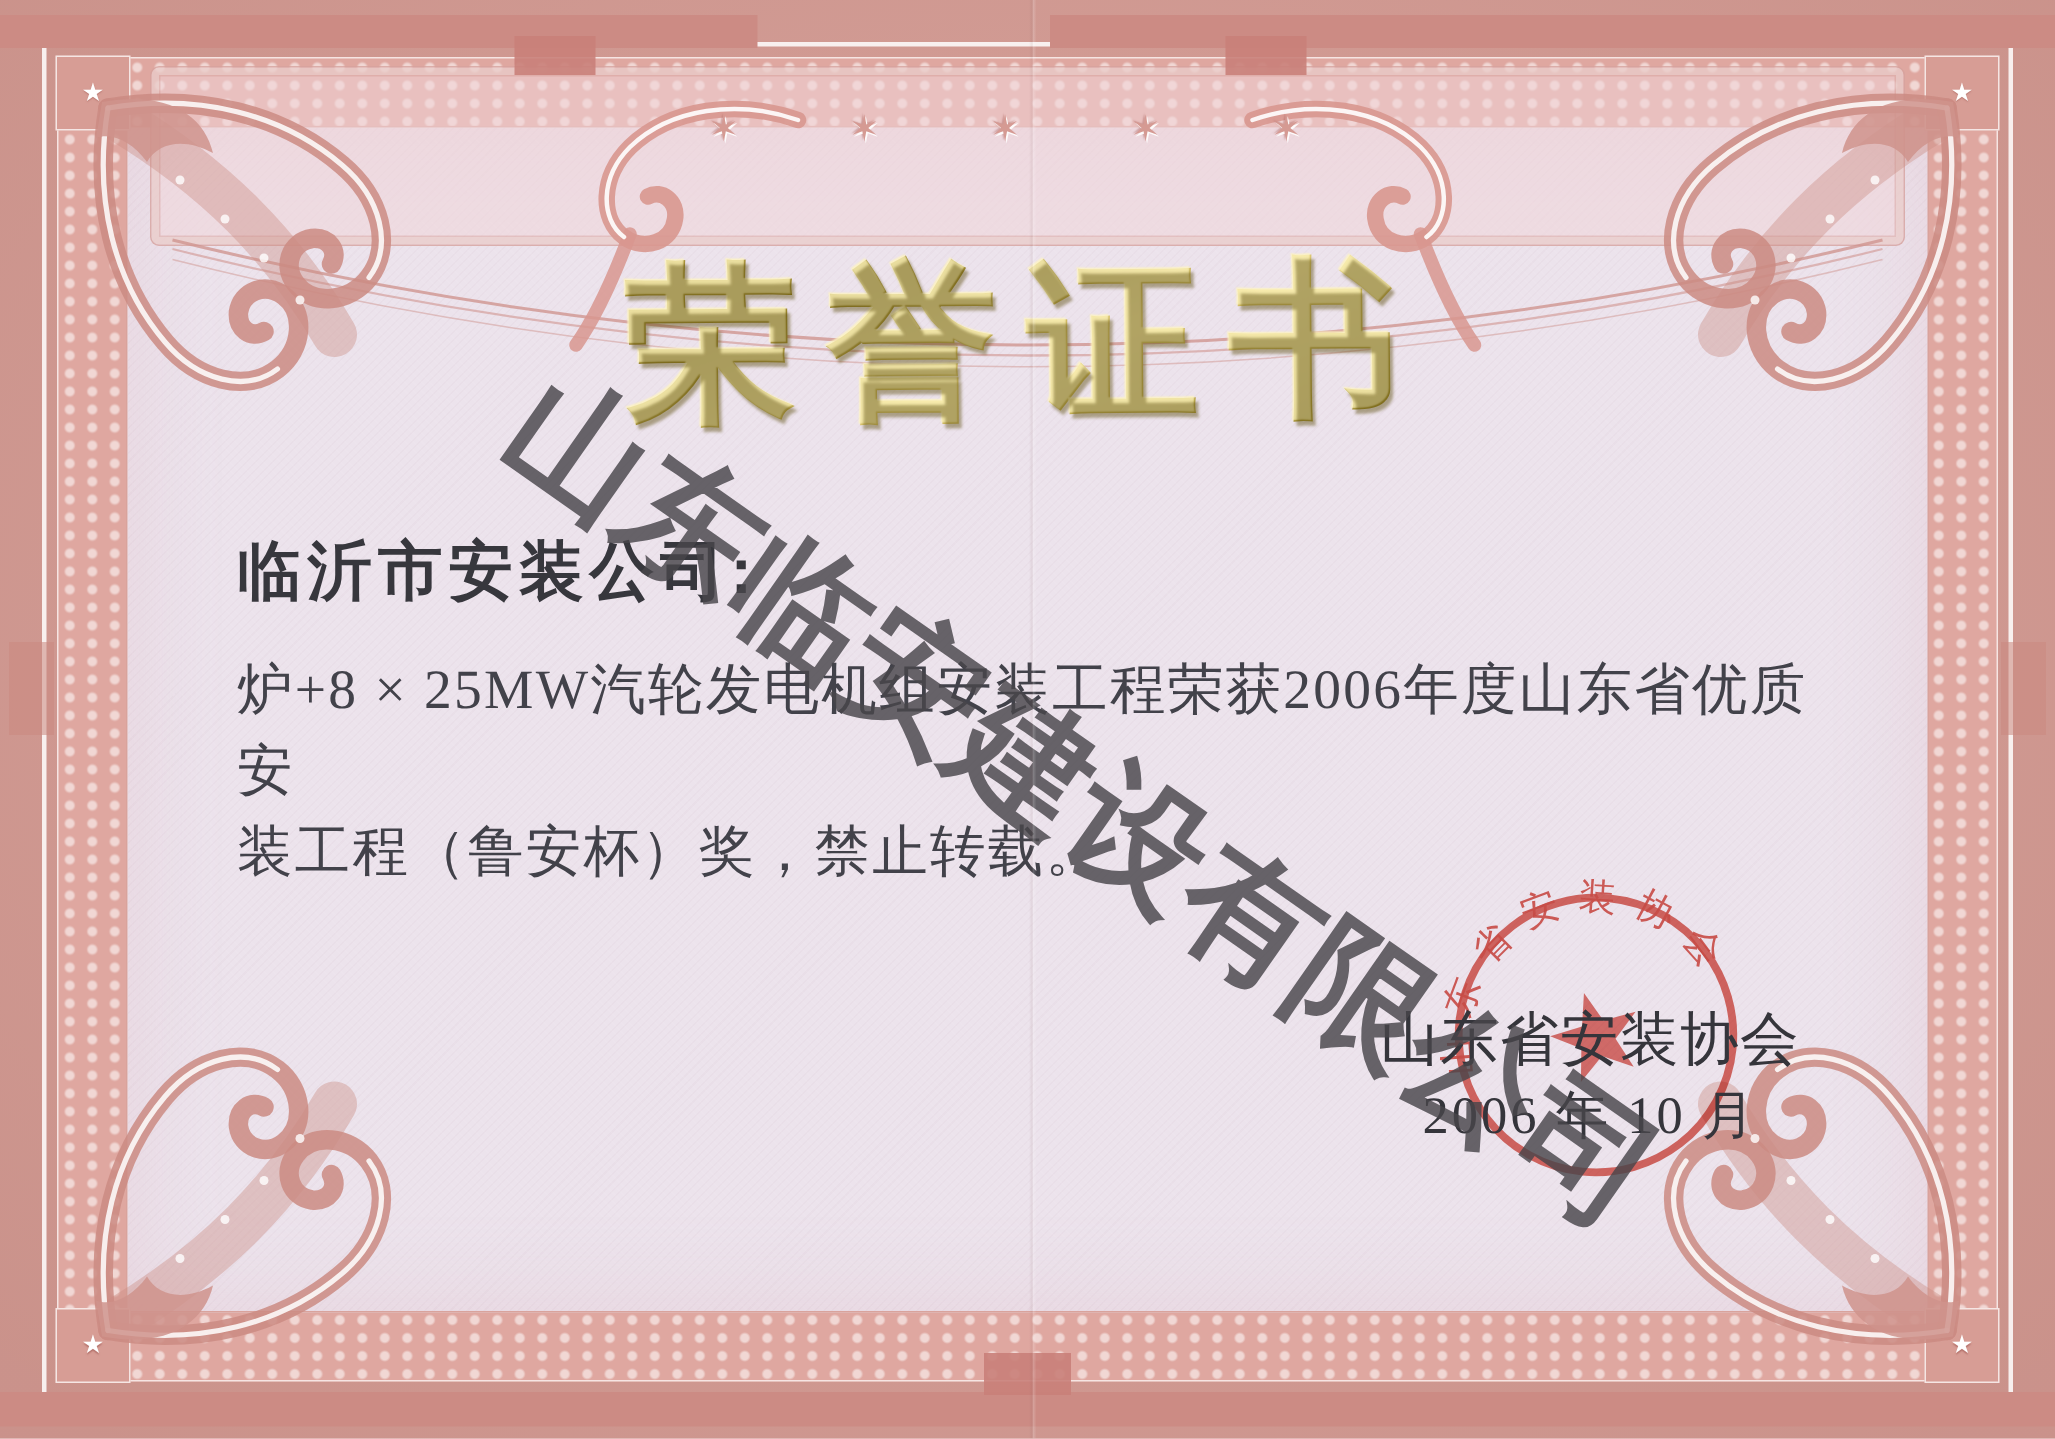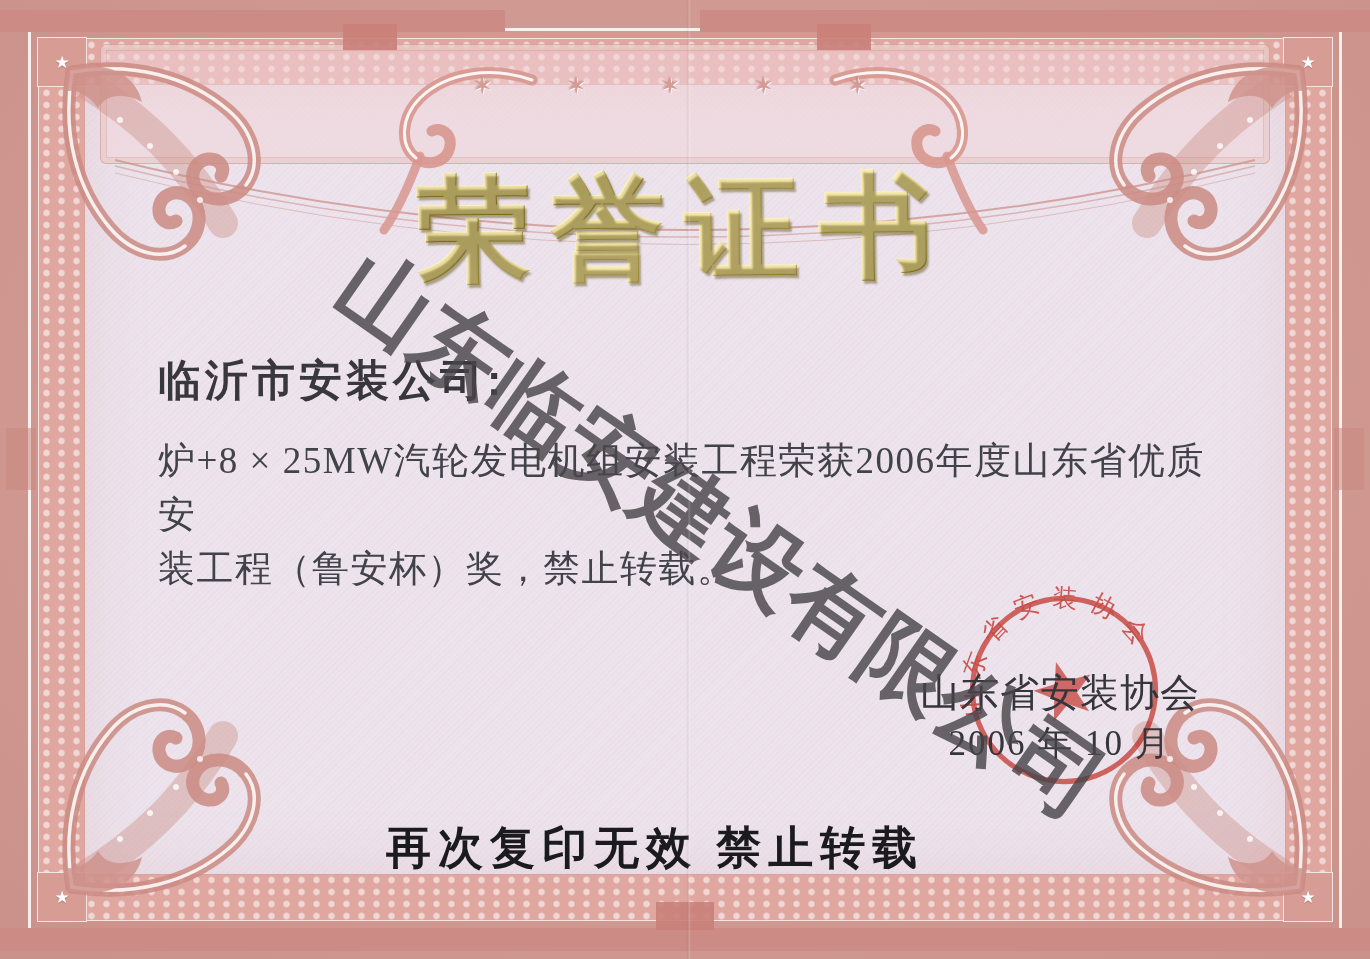--- a/index.html
+++ b/index.html
@@ -186,19 +186,18 @@
       </text>
       <polygon points="100,72 107.1,92.3 128.5,92.7 111.4,105.7 117.6,126.3 100,114 82.4,126.3 88.6,105.7 71.5,92.7 92.9,92.3" fill="#d5453b" opacity="0.8"></polygon>
     </g>
   </svg>
 
   <div class="sign-block">
     <div class="issuer">山东省安装协会</div>
     <div class="issue-date">2006 年 10 月</div>
   </div>
 
-  <div class="footer-notice">再次复印无效 禁止转载</div>
 
   <div class="watermark">山东临安建设有限公司</div>
 
   <div class="crease"></div>
 
 </div>
 
 </body></html>

